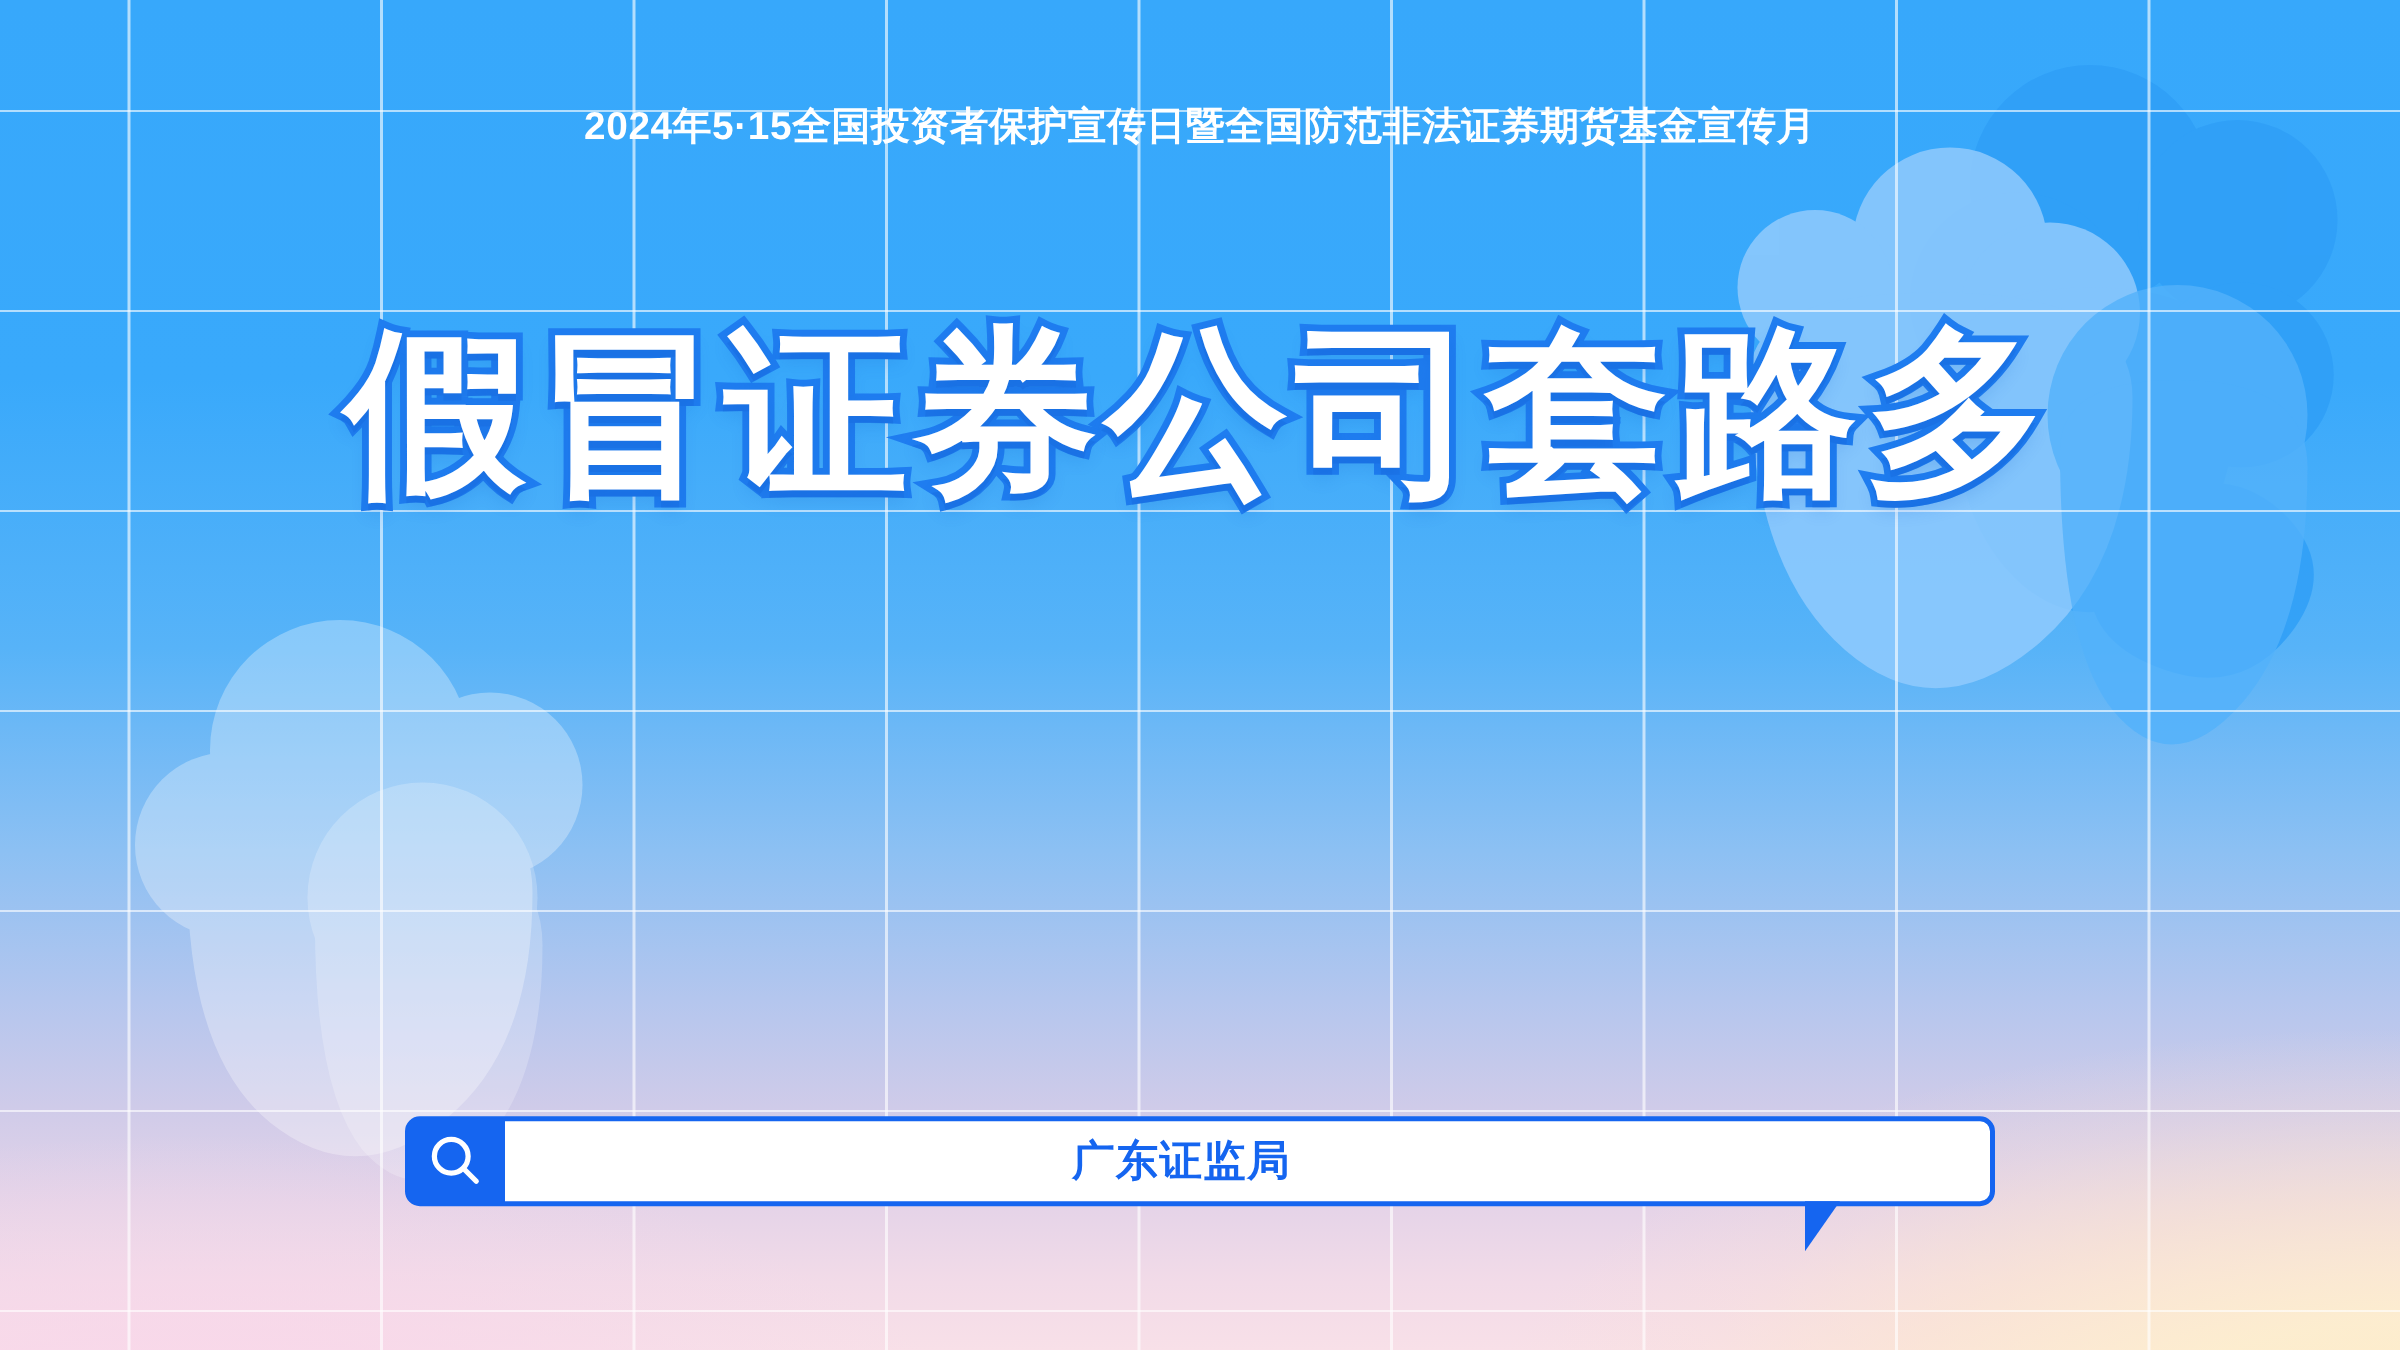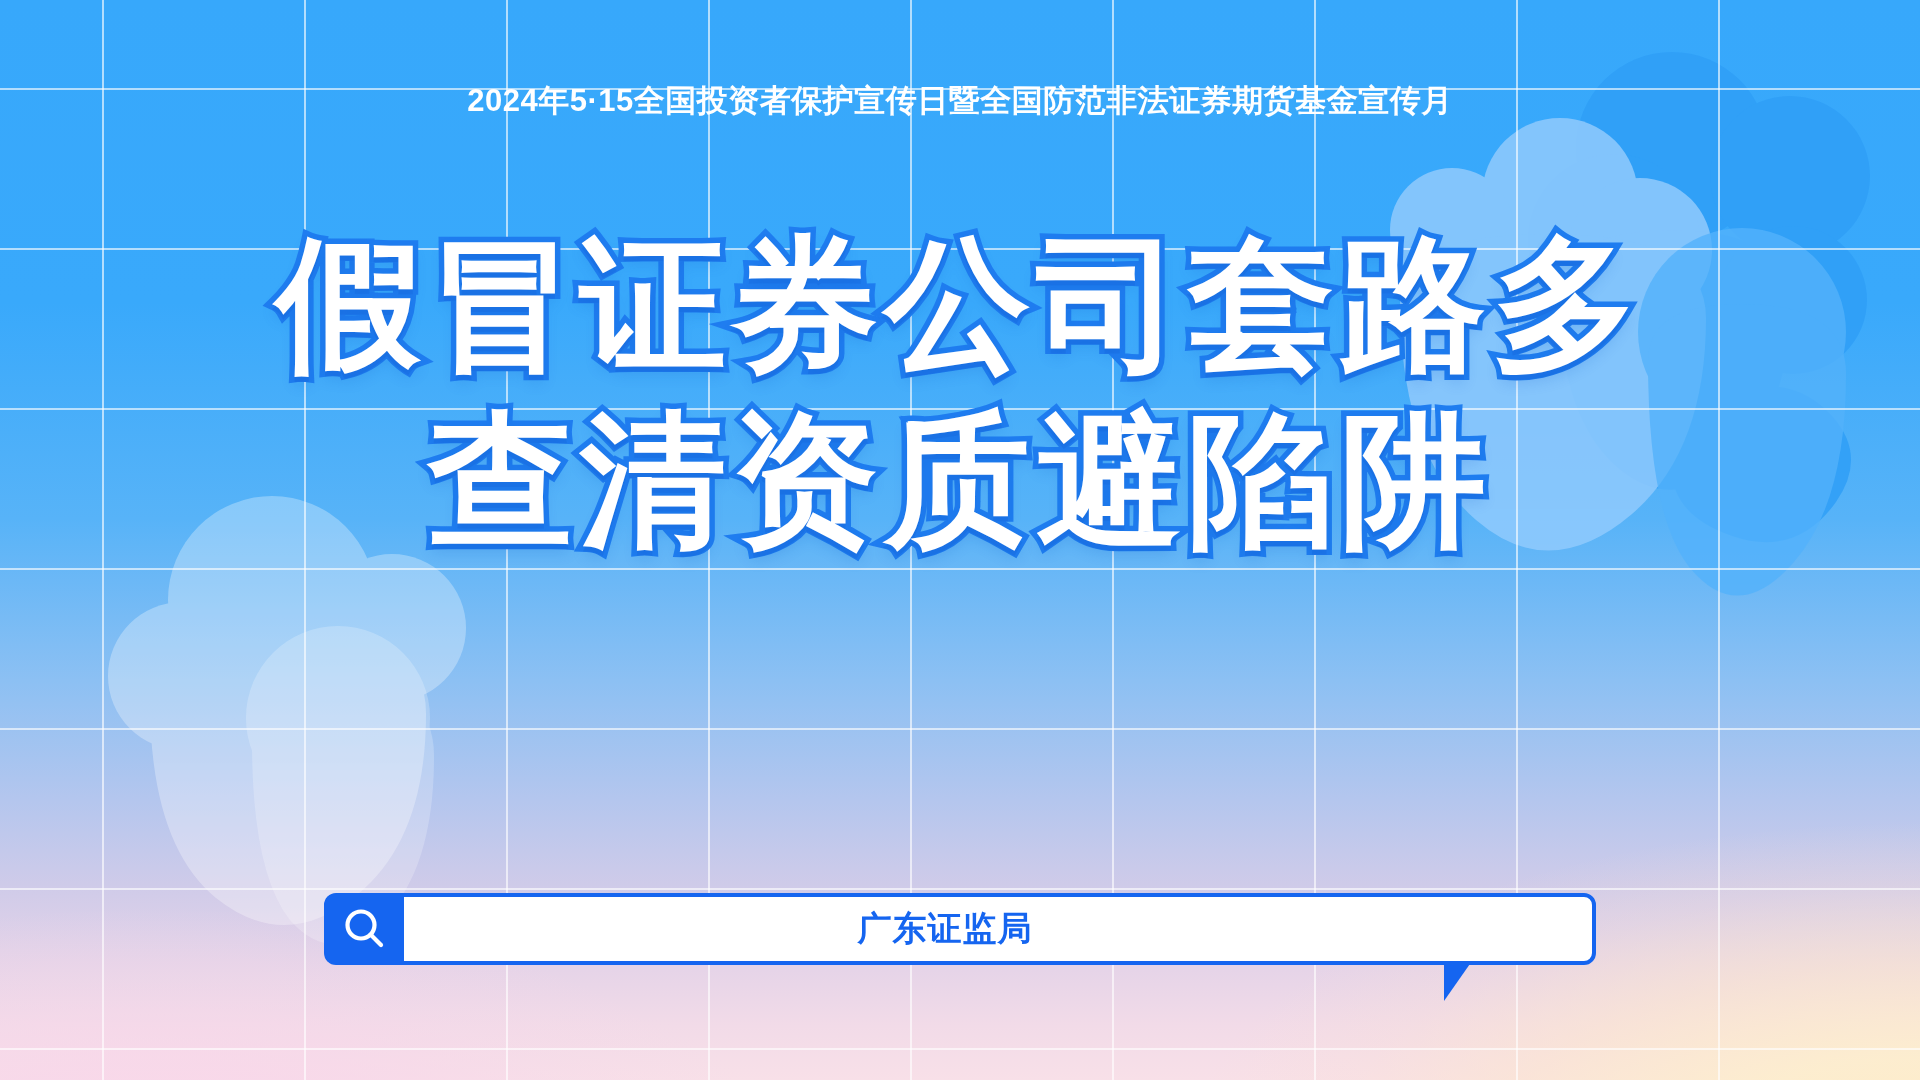--- a/index.html
+++ b/index.html
@@ -96,21 +96,21 @@
     font-size: 31px;
     font-weight: 700;
     letter-spacing: 0.5px;
     line-height: 1.1;
     white-space: nowrap;
   }
 
   
   .headline {
     position: absolute;
-    top: 232px;
+    top: 258px;
     left: 0;
     width: 100%;
     z-index: 6;
     text-align: center;
   }
   .headline-line {
     display: block;
     color: #ffffff;
     font-weight: 700;
     white-space: nowrap;
@@ -243,21 +243,20 @@
   </div>
 
   <div class="grid"></div>
 
   <div class="header">
     <span class="header-text">2024年5·15全国投资者保护宣传日暨全国防范非法证券期货基金宣传月</span>
   </div>
 
   <div class="headline">
     <span class="headline-line l1">假冒证券公司套路多</span>
-    <span class="headline-line l2">查清资质避陷阱</span>
   </div>
 
   <div class="signbar-wrap">
     <div class="signbar">
       <div class="sign-icon">
         <svg width="46" height="46" viewBox="0 0 46 46" xmlns="http://www.w3.org/2000/svg">
           <circle cx="19" cy="19" r="13.5" fill="none" stroke="#ffffff" stroke-width="4.2"></circle>
           <line x1="28.8" y1="28.8" x2="39" y2="39" stroke="#ffffff" stroke-width="4.2" stroke-linecap="round"></line>
         </svg>
       </div>

